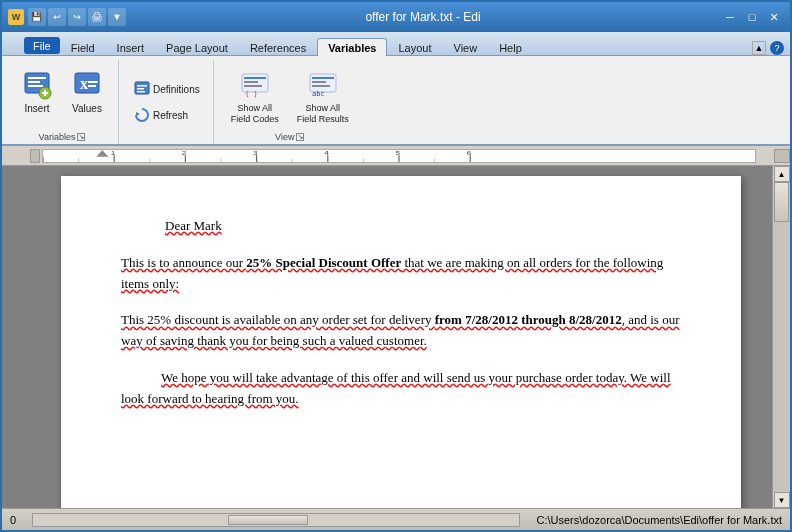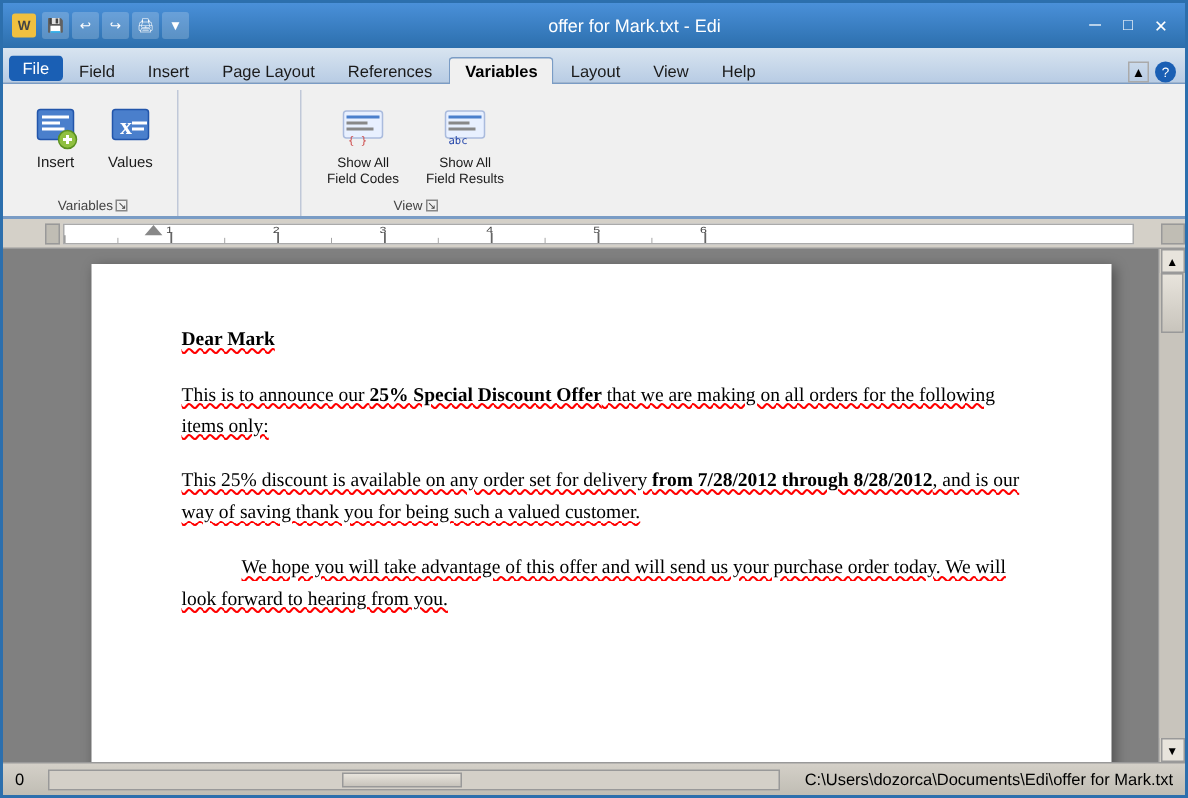--- a/index.html
+++ b/index.html
@@ -22,21 +22,21 @@
     .title-text { flex: 1; text-align: center; font-size: 12px; color: white; font-weight: normal; }
     .title-controls { display: flex; gap: 2px; }
     .ctrl-btn { width: 20px; height: 18px; display: flex; align-items: center; justify-content: center; font-size: 11px; color: white; cursor: pointer; border-radius: 2px; }
 
     
     .ribbon-tabs {
       background: linear-gradient(to bottom, #d8e4f0, #b8cce4);
       height: 24px;
       display: flex;
       align-items: flex-end;
-      padding-left: 4px;
+      padding-left: 22px;
       border-bottom: 1px solid #7a9cc5;
     }
     .ribbon-tab {
       padding: 3px 10px 2px;
       font-size: 11px;
       cursor: pointer;
       border-radius: 3px 3px 0 0;
       color: #1a1a1a;
       border: 1px solid transparent;
       border-bottom: none;
@@ -335,20 +335,42 @@
           <span>Values</span>
         </div>
       </div>
       <div class="ribbon-group-label">
         <span>Variables</span>
         <div class="ribbon-group-label-arrow">↘</div>
       </div>
     </div>
 
     <div class="ribbon-group" style="min-width:80px;">
+      <div class="ribbon-group-content" style="flex-direction:column; justify-content:center; gap:4px;">
+        <div class="rb-small">
+          <div class="rb-small-icon">
+            <svg viewBox="0 0 16 16" xmlns="http://www.w3.org/2000/svg">
+              <rect x="1" y="1" width="14" height="12" rx="1" fill="#4a7fcc" stroke="#2255aa" stroke-width="1"></rect>
+              <rect x="3" y="4" width="10" height="1.5" fill="white"></rect>
+              <rect x="3" y="7" width="7" height="1.5" fill="white"></rect>
+              <rect x="3" y="10" width="8" height="1.5" fill="white"></rect>
+            </svg>
+          </div>
+          <span>Definitions</span>
+        </div>
+        <div class="rb-small">
+          <div class="rb-small-icon">
+            <svg viewBox="0 0 16 16" xmlns="http://www.w3.org/2000/svg">
+              <path d="M8 2 A6 6 0 1 1 2 8" fill="none" stroke="#4a7fcc" stroke-width="2"></path>
+              <polygon points="2,5 2,9 6,7" fill="#4a7fcc"></polygon>
+            </svg>
+          </div>
+          <span>Refresh</span>
+        </div>
+      </div>
       <div class="ribbon-group-label">
         <span></span>
       </div>
     </div>
 
     <div class="ribbon-group" style="min-width:140px;">
       <div class="ribbon-group-content">
 
         <div class="rb-large" style="min-width:58px;">
           <div class="rb-large-icon">
@@ -415,21 +437,21 @@
     </div>
     <div style="width:16px;height:14px;background:#c0bdb4;border:1px solid #999;"></div>
   </div>
 
   <div class="doc-area">
     <div class="doc-left-margin"></div>
     <div class="doc-scroll-area">
       <div class="doc-page">
 
         <p style="margin-bottom: 16px;">
-          <span style="text-decoration: underline wavy red; font-weight: bold;">Dear Mark</span>
+          <span style="text-decoration: underline wavy red; font-weight: normal; margin-left: 44px;">Dear Mark</span>
         </p>
 
         <p style="margin-bottom: 16px;">
           <span style="text-decoration: underline wavy red;">This is to announce our </span><span style="font-weight: bold; text-decoration: underline wavy red;">25% Special Discount Offer</span><span style="text-decoration: underline wavy red;"> that we are making on all orders for the following items only:</span>
         </p>
 
 
         <p style="margin-bottom: 16px;">
           <span style="text-decoration: underline wavy red;">This 25% discount is available on any order set for delivery </span><span style="font-weight: bold; text-decoration: underline wavy red;">from 7/28/2012 through 8/28/2012</span><span style="text-decoration: underline wavy red;">, and is our way of saving thank you for being such a valued customer.</span>
         </p>

